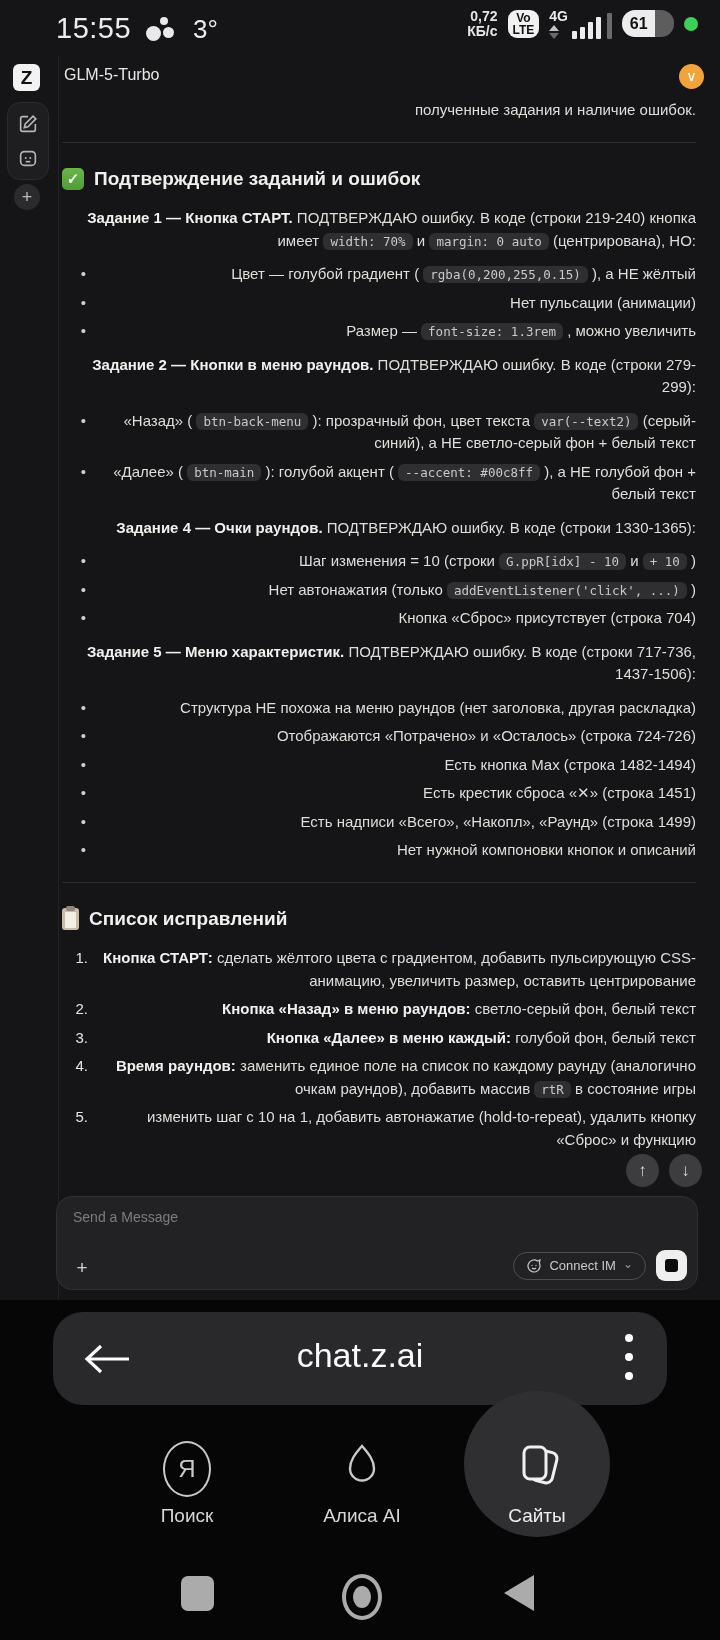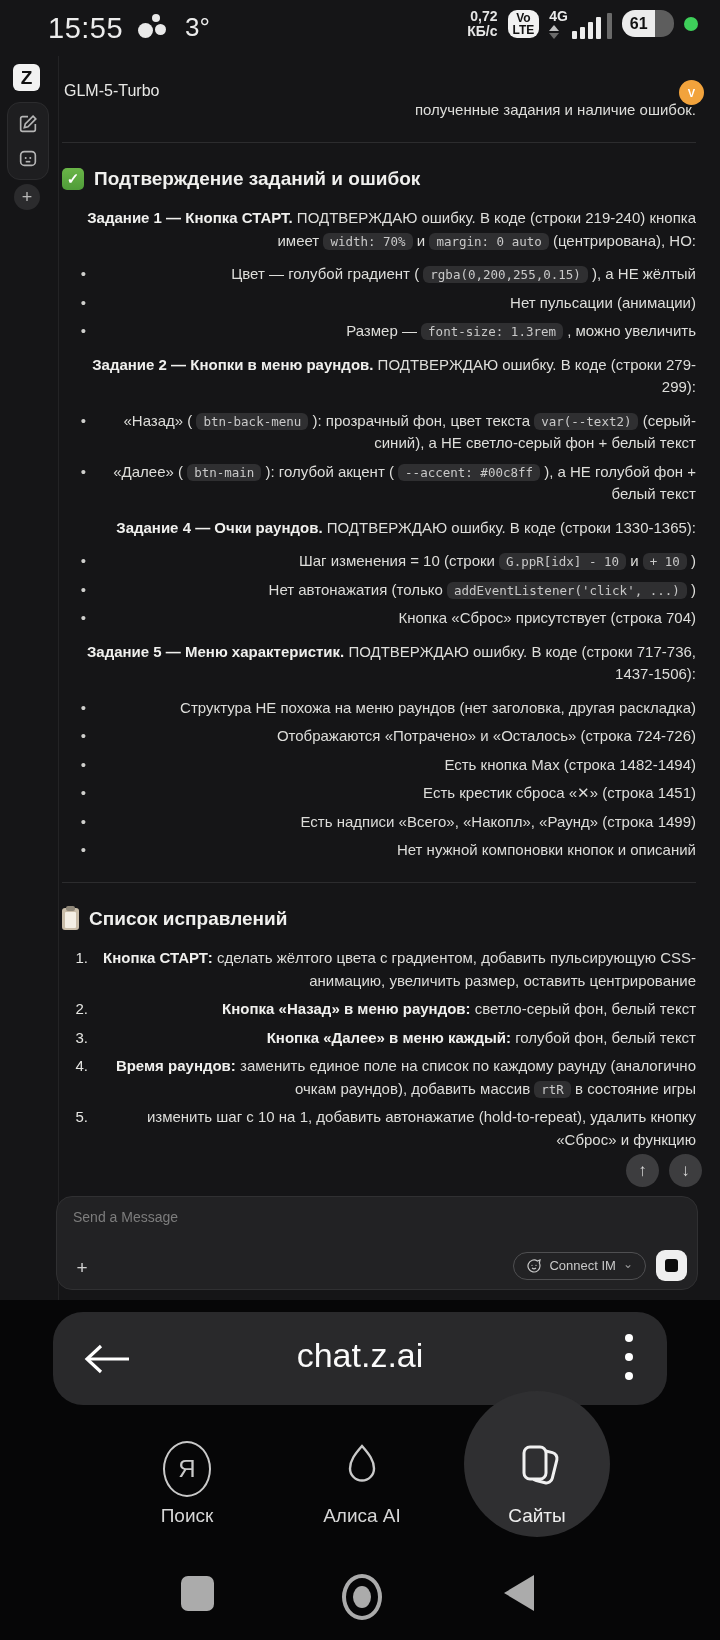--- a/index.html
+++ b/index.html
@@ -1,21 +1,21 @@
 <!DOCTYPE html>
 <html><head>
 <meta charset="utf-8">
 <style>
   html,body{margin:0;padding:0;background:#000;}
   .phone{position:relative;width:720px;height:1640px;overflow:hidden;
     background:#151517;font-family:"Liberation Sans",sans-serif;color:#dededb;}
 
   
   .statusbar{position:absolute;top:0;left:0;right:0;height:56px;}
-  .sb-left{position:absolute;left:48px;top:12px;display:flex;align-items:flex-start;gap:14px;}
+  .sb-left{position:absolute;left:56px;top:12px;display:flex;align-items:flex-end;gap:14px;}
   .sb-time{font-size:29px;color:#ececec;letter-spacing:.5px;}
   .wx{position:relative;width:34px;height:30px;}
   .wx i{position:absolute;background:#e9e9e9;border-radius:50%;}
   .wx .c1{width:15px;height:15px;left:1px;top:11px;}
   .wx .c2{width:8px;height:8px;left:15px;top:2px;}
   .wx .c3{width:11px;height:11px;left:18px;top:12px;}
   .sb-temp{font-size:26px;color:#ececec;}
   .sb-right{position:absolute;right:22px;top:8px;display:flex;align-items:center;gap:10px;}
   .speed{text-align:right;line-height:1.05;font-size:14px;font-weight:700;color:#e6e6e6;}
   .volte{background:#f1f1f1;color:#111;border-radius:9px;padding:2px 5px;text-align:center;
@@ -43,21 +43,21 @@
     border-radius:6px;color:#111;font-weight:800;font-size:19px;display:flex;
     align-items:center;justify-content:center;}
   .side-group{position:absolute;left:7px;top:46px;width:40px;background:#1e1e20;
     border:1px solid #2c2c2e;border-radius:13px;display:flex;flex-direction:column;
     align-items:center;gap:12px;padding:10px 0;}
   .side-btn{width:22px;height:22px;display:flex;align-items:center;justify-content:center;}
   .plus-btn{position:absolute;left:14px;top:128px;width:26px;height:26px;border-radius:50%;
     background:#2b2b2d;color:#b9b9b9;font-size:18px;display:flex;align-items:center;
     justify-content:center;}
 
-  .app-header{position:absolute;left:58px;right:0;top:16px;height:42px;}
+  .app-header{position:absolute;left:58px;right:0;top:0;height:42px;}
   .model-name{position:absolute;left:6px;top:10px;font-size:16px;color:#e8e8e6;}
   .avatar{position:absolute;right:16px;top:8px;width:25px;height:25px;border-radius:50%;
     background:#f2a33c;color:#fff;font-size:11px;font-weight:700;display:flex;
     align-items:center;justify-content:center;}
 
   .content{position:absolute;left:62px;right:24px;top:32px;height:1098px;overflow:hidden;
     font-size:15px;line-height:1.5;color:#dededb;text-align:right;}
   .content p{margin:11px 0;}
   .hrline{border:none;border-top:1px solid #2c2c2e;margin:20px 0 22px 0;}
   .h2{display:flex;align-items:center;gap:10px;font-size:19px;font-weight:700;

